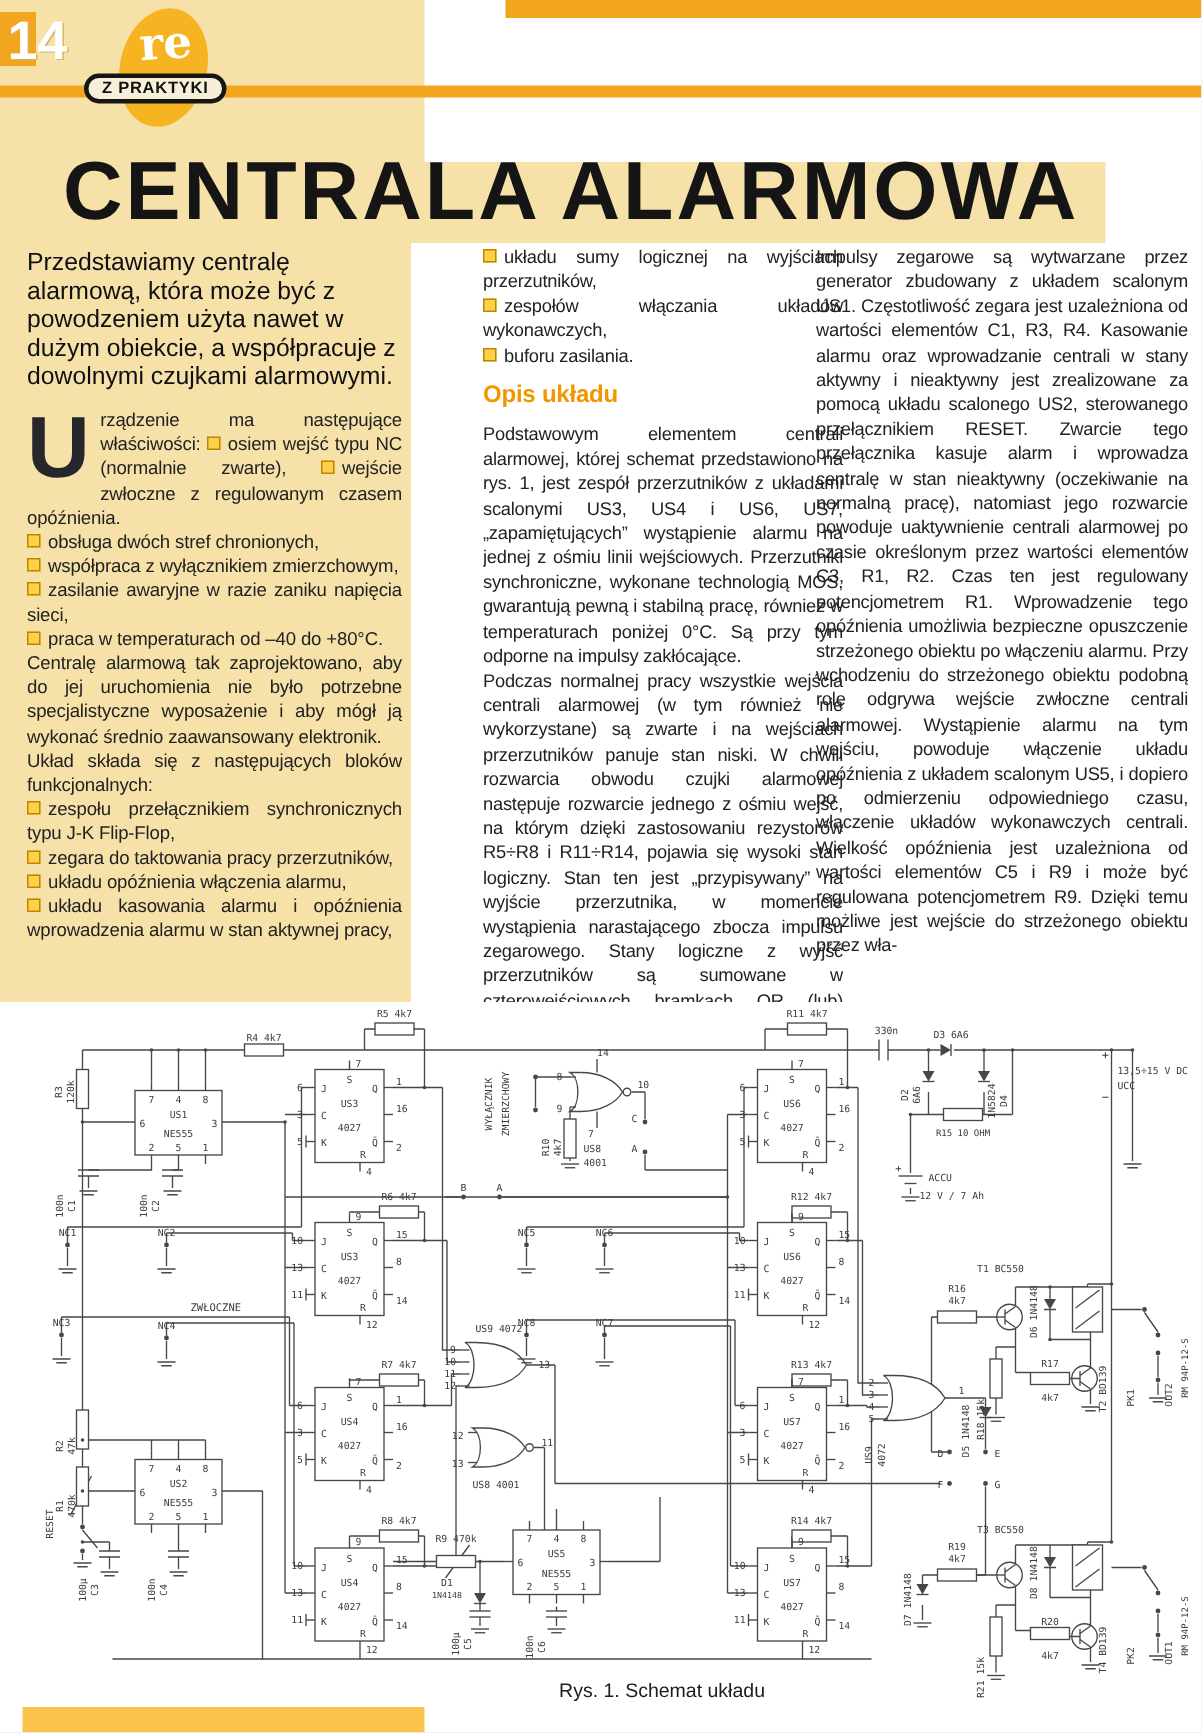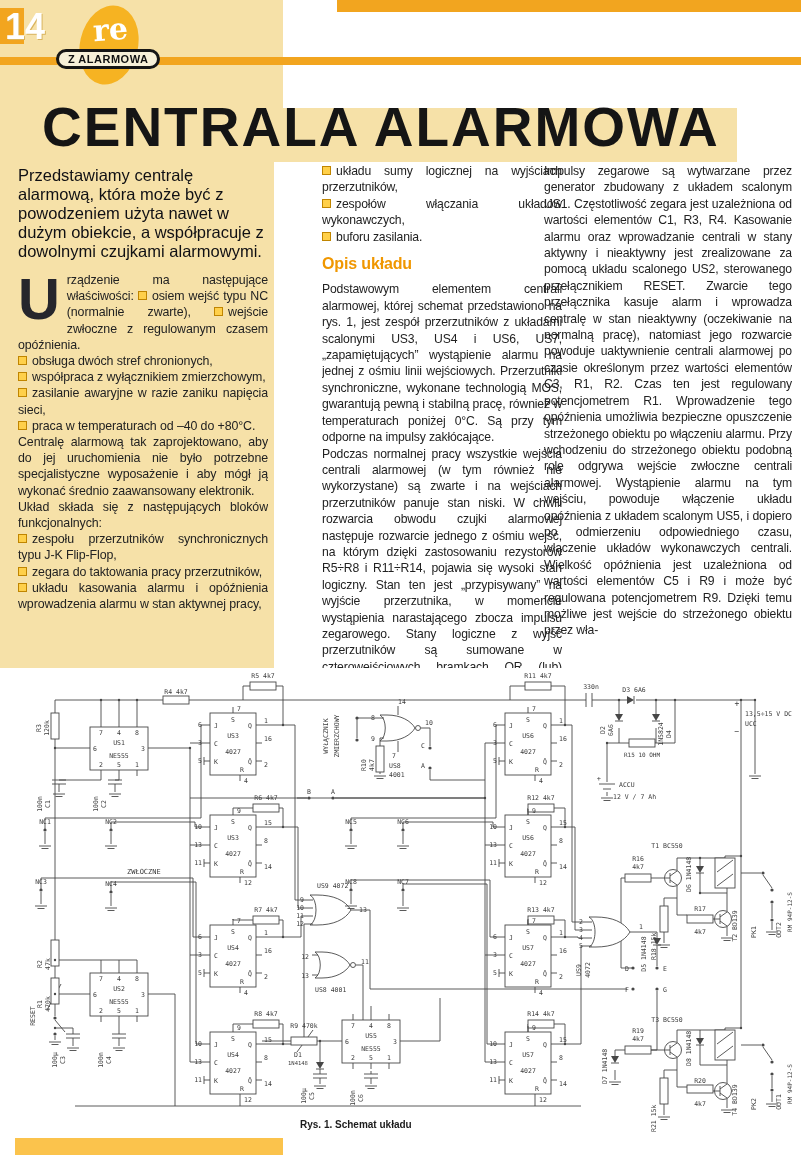--- a/index.html
+++ b/index.html
@@ -30,22 +30,22 @@
   .body-txt{font-size:12.4px;line-height:16.2px;letter-spacing:-0.1px;}
   .col2 .body-txt,.col3 .body-txt{font-size:12.2px;line-height:16.4px;letter-spacing:-0.15px;}
   .p{margin:0;}
   .drop{margin-top:11px;}
   .dropcap{float:left;font-size:58px;line-height:46px;font-weight:bold;color:#26262c;
            margin:4px 7px 0 0;}
   .bul{display:inline-block;width:7px;height:7px;background:#FFD04A;border:1.5px solid #C08500;
        margin-right:5px;}
   .li{margin:0;}
   .heading{font-size:16px;font-weight:bold;color:#F09700;margin:11px 0 9px 0;text-align:left;}
-  .figcap{position:absolute;left:300px;top:1119px;width:210px;text-align:left;font-size:10px;
-          font-weight:bold;color:#1c1c1c;}
+  .figcap{position:absolute;left:300px;top:1119px;width:210px;text-align:right;font-size:13px;
+          font-weight:normal;color:#1c1c1c;}
   .bottom-strip{position:absolute;left:15px;top:1138px;width:268px;height:17px;background:#FBC34C;}
   svg.schem{position:absolute;left:15px;top:668px;}
   svg.schem text{font-family:"DejaVu Sans Mono",monospace;fill:#3b3b3b;}
   .w{stroke:#474747;stroke-width:0.9;fill:none;}
   .sym{stroke:#474747;stroke-width:0.9;fill:#ffffff;}
   .fil{fill:#474747;stroke:none;}
 </style>
 </head>
 <body>
 
@@ -55,21 +55,21 @@
   <div class="cream-col"></div>
   <div class="white-topright"></div>
   <div class="topbar"></div>
   <div class="rule"></div>
 
   <div class="pagenum-chip"></div>
   <div class="pagenum">14</div>
 
   <div class="logo-ellipse"></div>
   <div class="logo-re">re</div>
-  <div class="ribbon">Z ALARMOWA</div>
+  <div class="ribbon">Z PRAKTYKI</div>
 
   <div class="title">CENTRALA ALARMOWA</div>
 
   <div class="col col1">
     <div class="intro">Przedstawiamy centralę alarmową, która może być z powodzeniem użyta nawet w dużym obiekcie, a współpracuje z dowolnymi czujkami alarmowymi.</div>
     <div class="body-txt">
       <div class="p drop">
         <span class="dropcap">U</span><span>rządzenie ma następujące właściwości:</span>
         <span class="bul"></span><span>osiem wejść typu NC (normalnie zwarte),</span>
         <span class="bul"></span><span>wejście zwłoczne z regulowanym czasem opóźnienia.</span>
@@ -78,22 +78,23 @@
 
       <div class="li"><span class="bul"></span><span>obsługa dwóch stref chronionych,</span></div>
           <div class="li"><span class="bul"></span><span>współpraca z wyłącznikiem zmierzchowym,</span></div>
           <div class="li"><span class="bul"></span><span>zasilanie awaryjne w razie zaniku napięcia sieci,</span></div>
           <div class="li"><span class="bul"></span><span>praca w temperaturach od –40 do +80°C.</span></div>
         </div>
       <div class="p">Centralę alarmową tak zaprojektowano, aby do jej uruchomienia nie było potrzebne specjalistyczne wyposażenie i aby mógł ją wykonać średnio zaawansowany elektronik.</div>
       <div class="p">Układ składa się z następujących bloków funkcjonalnych:</div>
       <div>
 
-      <div class="li"><span class="bul"></span><span>zespołu przerzutników synchronicznych typu J-K Flip-Flop,</span></div>
+      <div class="li"><span class="bul"></span><span>zespołu przełącznikiem synchronicznych typu J-K Flip-Flop,</span></div>
           <div class="li"><span class="bul"></span><span>zegara do taktowania pracy przerzutników,</span></div>
+          <div class="li"><span class="bul"></span><span>układu opóźnienia włączenia alarmu,</span></div>
           <div class="li"><span class="bul"></span><span>układu kasowania alarmu i opóźnienia wprowadzenia alarmu w stan aktywnej pracy,</span></div>
         </div>
     </div>
   </div>
 
   <div class="col col2">
     <div class="body-txt">
       <div>
 
       <div class="li"><span class="bul"></span><span>układu sumy logicznej na wyjściach przerzutników,</span></div>

